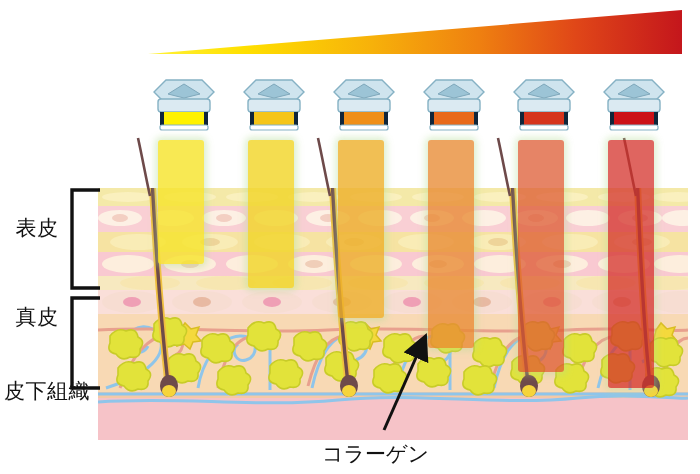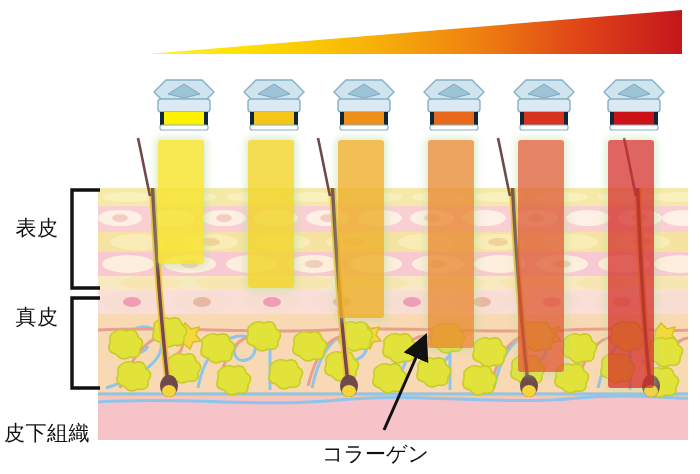--- a/index.html
+++ b/index.html
@@ -329,21 +329,21 @@
 
   <svg class="brk" style="left:68px;top:188px;" width="34" height="104">
     <path d="M32,2 L4,2 L4,100 L32,100" fill="none" stroke="#111" stroke-width="3.4"></path>
   </svg>
   <svg class="brk" style="left:68px;top:296px;" width="34" height="96">
     <path d="M32,2 L4,2 L4,92 L32,92" fill="none" stroke="#111" stroke-width="3.4"></path>
   </svg>
 
   <div class="jlabel stack" style="left:14px;top:215px;">表皮</div>
   <div class="jlabel stack" style="left:14px;top:304px;">真皮</div>
-  <div class="jlabel" style="left:4px;top:420px;">皮下組織</div>
+  <div class="jlabel" style="left:4px;top:378px;">皮下組織</div>
 
   <svg style="position:absolute;left:370px;top:330px;" width="70" height="106">
     <defs>
       <marker id="ah" markerWidth="9" markerHeight="9" refX="5" refY="4.5" orient="auto">
         <path d="M0,0 L9,4.5 L0,9 z" fill="#111"></path>
       </marker>
     </defs>
     <line x1="14" y1="100" x2="52" y2="14" stroke="#111" stroke-width="3" marker-end="url(#ah)"></line>
   </svg>
   <div class="arrowlabel" style="left:322px;top:440px;">コラーゲン</div>

